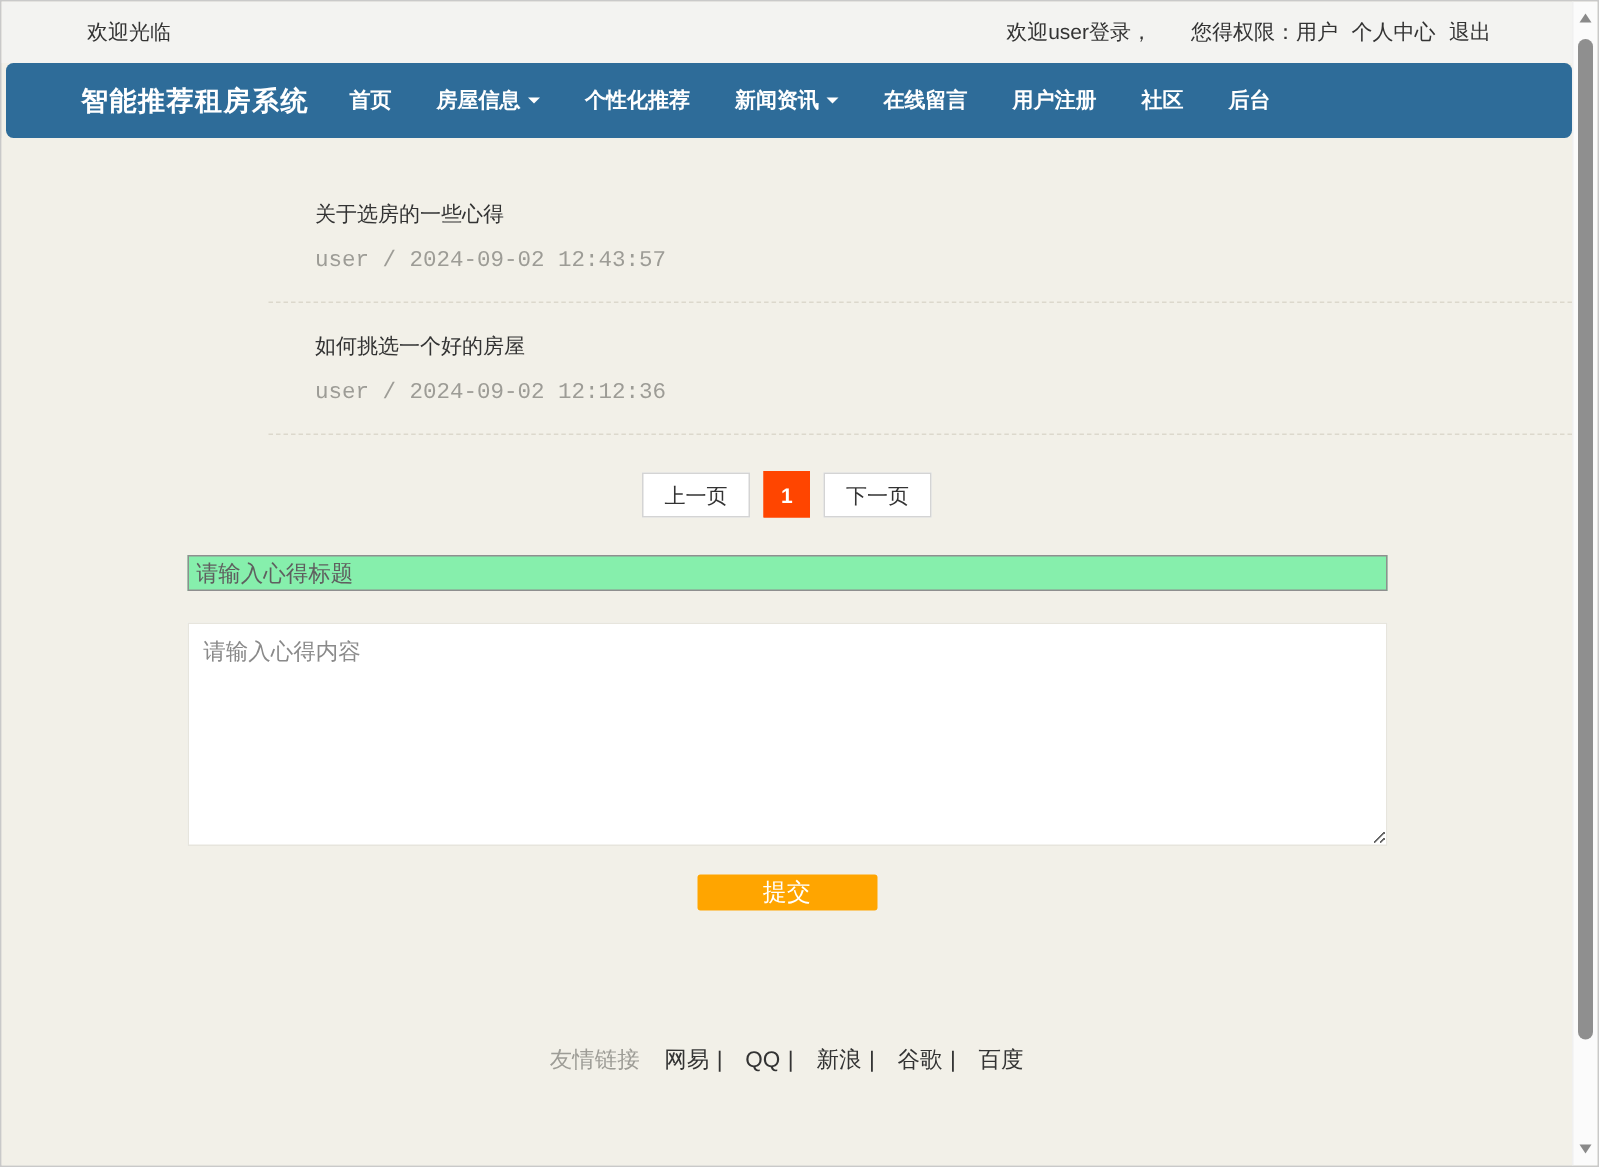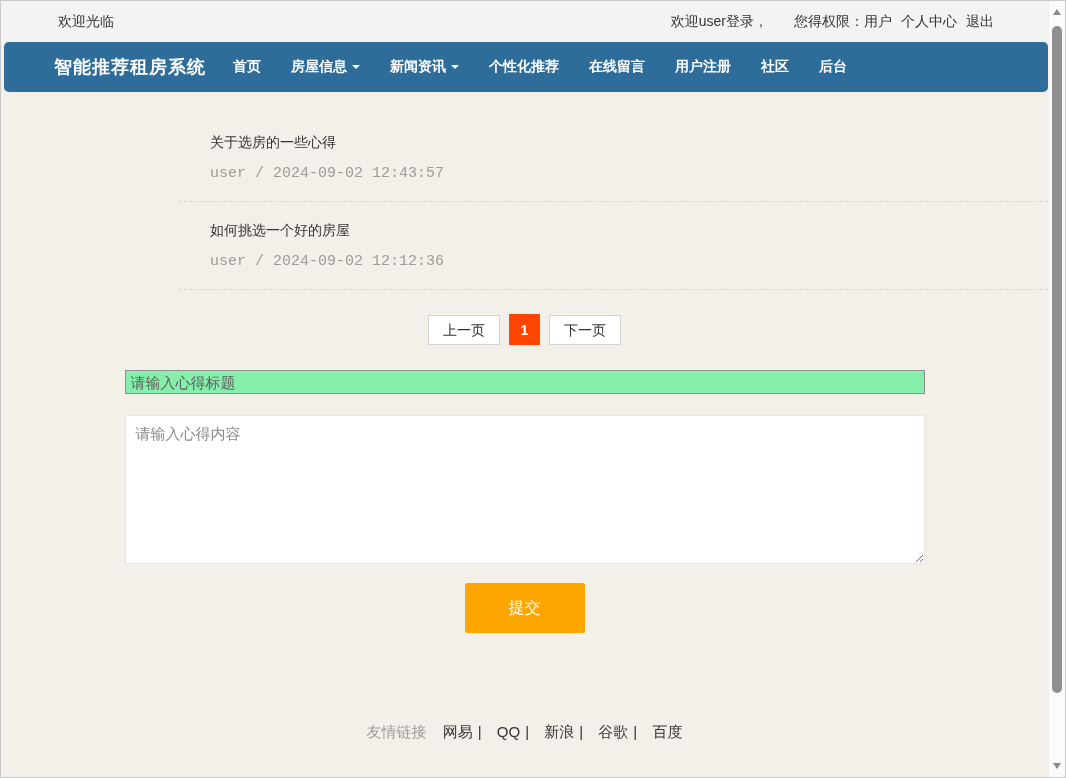--- a/index.html
+++ b/index.html
@@ -78,21 +78,21 @@
   }
   .title-input::placeholder { color: #5f5f5f; opacity: 1; }
   .content-textarea {
     display: block; width: 800px; height: 149px; margin-top: 21px;
     border: 1px solid #e7e5dd; background: #fff; padding: 9px 10px;
     font-size: 15px; font-family: inherit; color: #333; resize: both;
   }
   .content-textarea::placeholder { color: #8a8a8a; opacity: 1; }
   .submit-row { text-align: center; margin-top: 19px; }
   .submit-btn {
-    width: 120px; height: 50px; background: #ffa500; color: #fff;
+    width: 120px; height: 24px; background: #ffa500; color: #fff;
     border: none; border-radius: 2px; font-size: 16px; cursor: pointer;
     font-family: inherit;
   }
 
   
   .footer { text-align: center; margin-top: 90px; font-size: 15px; }
   .footer-label { color: #9d9c96; margin-right: 12px; }
   .footer a { color: #333; text-decoration: none; cursor: pointer; }
   .footer .sep { color: #333; margin: 0 11px 0 5px; }
 
@@ -137,25 +137,25 @@
       <a class="brand">智能推荐租房系统</a>
       <div class="nav-links">
         <a class="nav-item">
           <span>首页</span>
         </a>
         <a class="nav-item">
           <span>房屋信息</span>
           <span class="caret"></span>
         </a>
         <a class="nav-item">
+          <span>个性化推荐</span>
+        </a>
+        <a class="nav-item">
           <span>新闻资讯</span>
           <span class="caret"></span>
-        </a>
-        <a class="nav-item">
-          <span>个性化推荐</span>
         </a>
         <a class="nav-item">
           <span>在线留言</span>
         </a>
         <a class="nav-item">
           <span>用户注册</span>
         </a>
         <a class="nav-item">
           <span>社区</span>
         </a>

